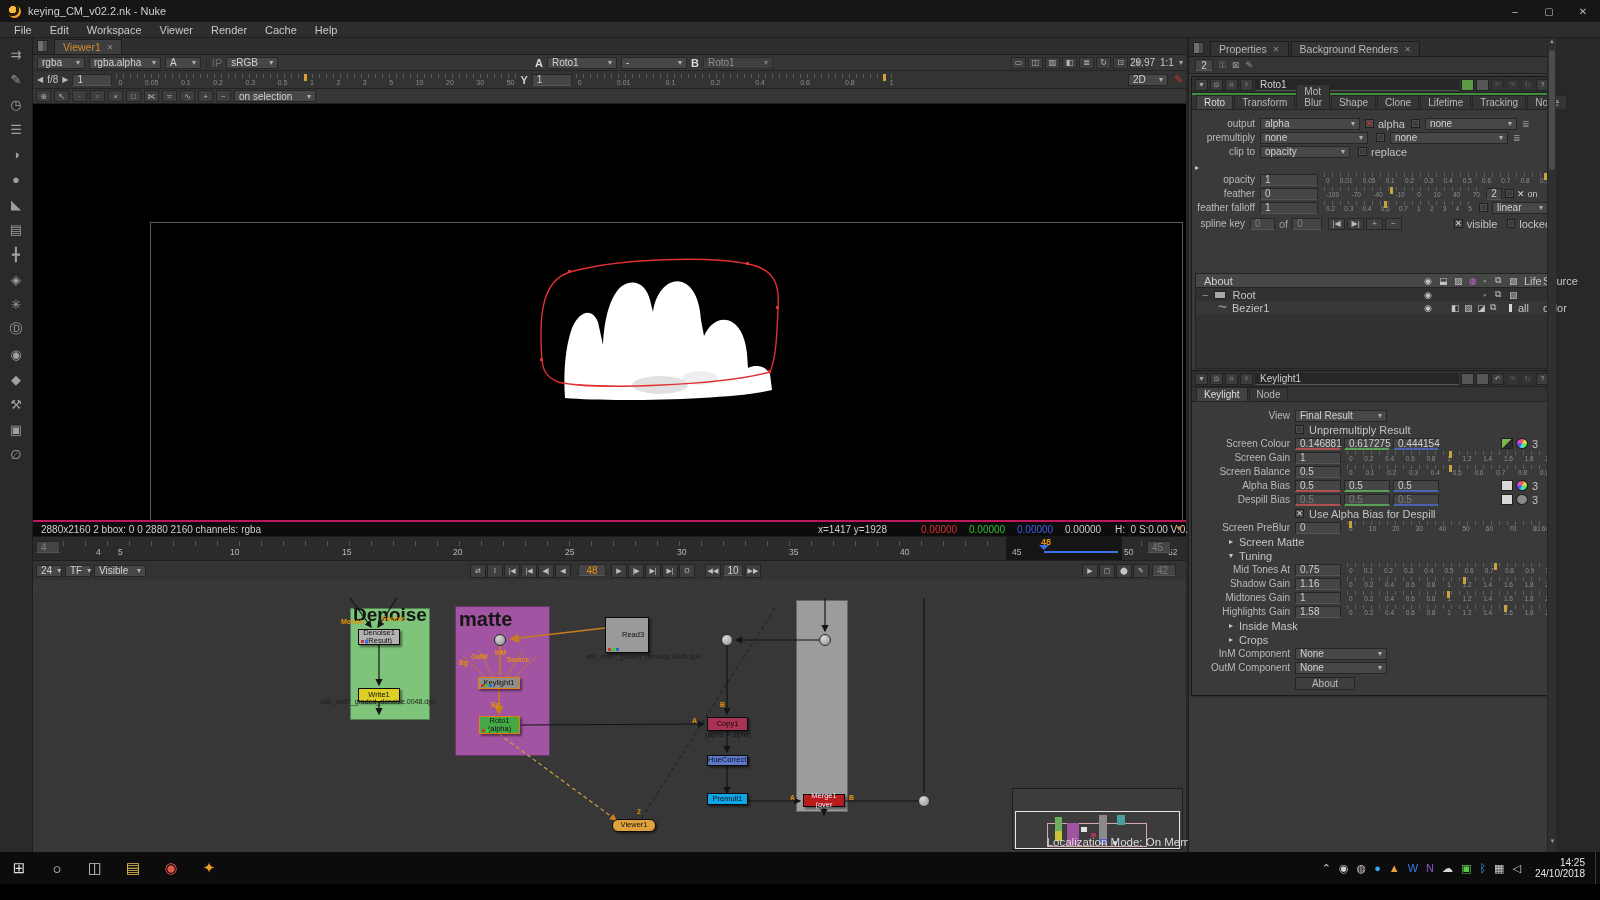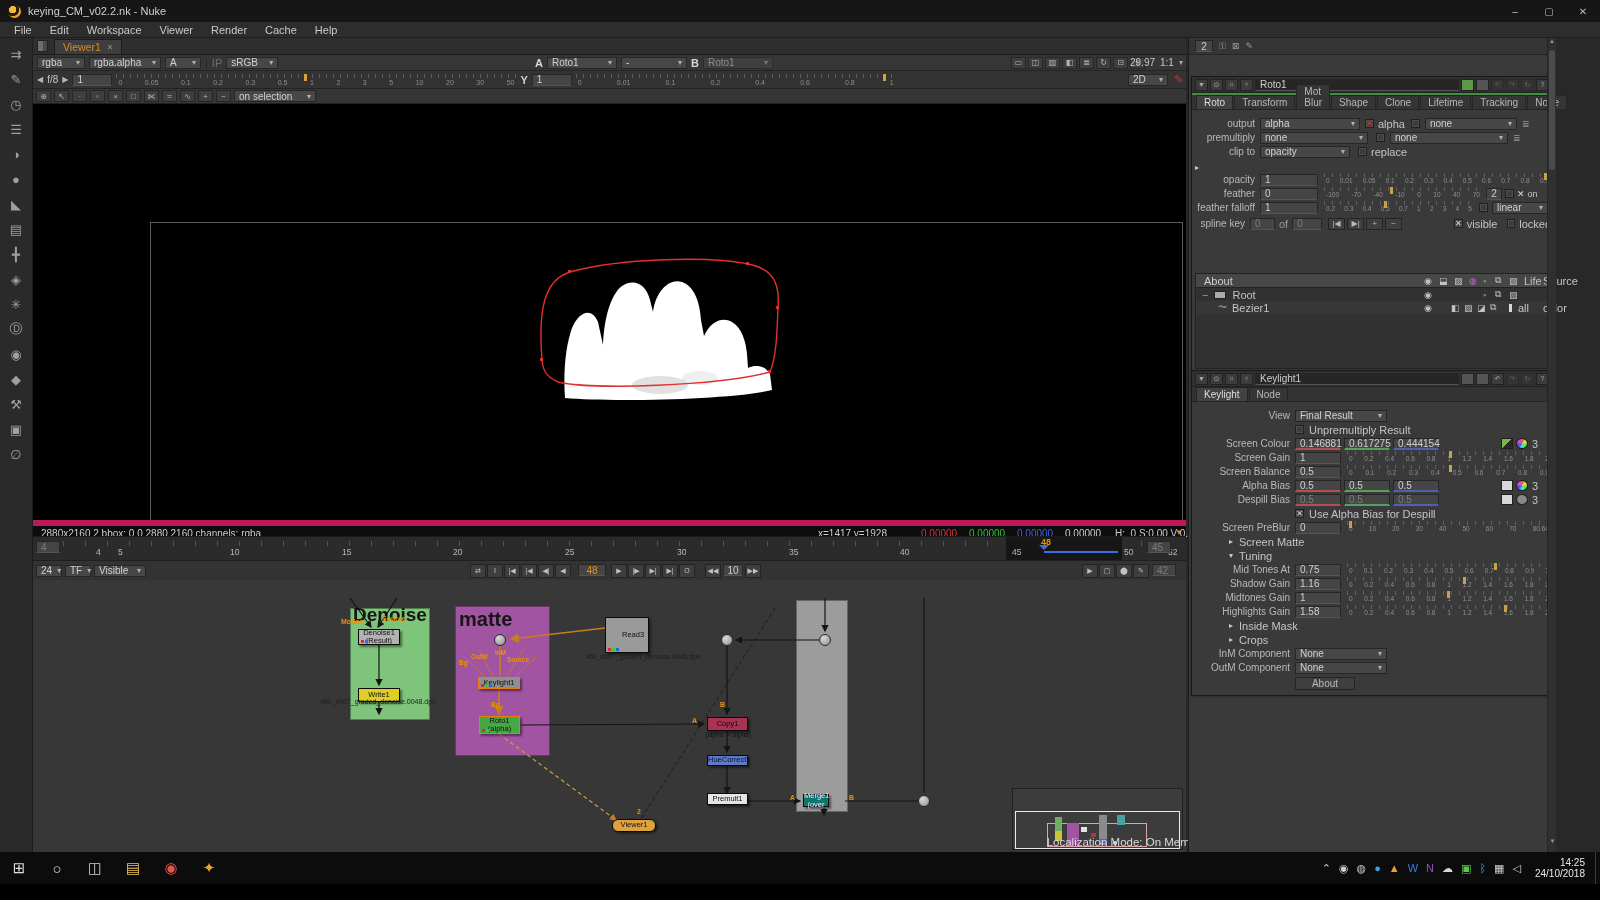--- a/index.html
+++ b/index.html
@@ -32,21 +32,21 @@
   .hamb{color:#9a9a9a;font-size:9px}
   
   #viewerpane{left:33px;top:38px;width:1153px;height:542px;background:#353535}
   #vtabbar{left:0;top:0;width:1153px;height:17px}
   #vtoolbar1{left:0;top:17px;width:1153px;height:16px;background:#363636;border-bottom:1px solid #242424;display:flex;align-items:center;gap:4px;padding:0 4px}
   #vtoolbar2{left:0;top:33px;width:1153px;height:18px;background:#333;border-bottom:1px solid #232323;display:flex;align-items:center;gap:4px;padding:0 4px}
   #rototb{left:0;top:51px;width:1153px;height:15px;background:#363636;border-bottom:1px solid #202020;display:flex;align-items:center;gap:3px;padding:0 3px}
   .rtool{width:15px;height:12px;background:#3e3e3e;border:1px solid #262626;color:#b5b5b5;font-size:8px;display:flex;align-items:center;justify-content:center}
   #vcanvas{left:0;top:66px;width:1153px;height:416px;background:#000;overflow:hidden}
   #fmtrect{left:117px;top:118px;width:1033px;height:298px;border:1px solid #5a5a5a;border-bottom:none;border-right:1px solid #5a5a5a}
-  #vinfobar{left:0;top:482px;width:1153px;height:16px;background:#0c0c0c;border-top:6px solid #be185d;color:#cfcfcf;font-size:10px}
+  #vinfobar{left:0;top:482px;width:1153px;height:16px;background:#0c0c0c;border-top:2px solid #be185d;color:#cfcfcf;font-size:10px}
   #vtimeline{left:0;top:498px;width:1153px;height:24px;background:#2b2b2b;border-top:1px solid #1a1a1a}
   #ruler{left:30px;top:2px;width:1090px;height:20px;background:repeating-linear-gradient(to right,#555 0 1px,transparent 1px 22px);background-size:100% 5px;background-repeat:no-repeat;background-position:0 2px}
   .rtick{position:absolute;top:8px;font-size:8.5px;color:#b9b9b9}
   #vtransport{left:0;top:522px;width:1153px;height:20px;background:#333;border-top:1px solid #1f1f1f;display:flex;align-items:center}
   .tbtn{width:16px;height:14px;background:#3e3e3e;border:1px solid #232323;color:#c2c2c2;font-size:7px;display:flex;align-items:center;justify-content:center;margin-right:1px}
   .gainslider{position:relative;height:12px;background:repeating-linear-gradient(to right,#5c5c5c 0 1px,transparent 1px 7px);background-size:100% 4px;background-repeat:no-repeat;display:flex;justify-content:space-between;align-items:flex-end;padding:0 2px}
   .gainslider span{font-size:7px;color:#8e8e8e}
   .ghandle{position:absolute;top:0;width:3px;height:7px;background:#d8a13c}
   
   #ngpane{left:33px;top:580px;width:1153px;height:272px;background:#383838}
@@ -436,24 +436,24 @@
     </div>
 
     <div class="node" style="left:674px;top:119px;width:41px;height:14px;background:#a93352;color:#14060a">
       <span>Copy1</span>
     </div>
     <div class="abs" style="left:662px;top:133px;width:66px;text-align:center;font-size:6.5px;color:#151515">(alpha -&gt; alpha)</div>
 
     <div class="node" style="left:674px;top:157px;width:41px;height:11px;background:#5f79c7;color:#0a1030">
       <span>HueCorrect1</span>
     </div>
-    <div class="node" style="left:674px;top:195px;width:41px;height:12px;background:#e5e5e5">
+    <div class="node" style="left:674px;top:195px;width:41px;height:12px;background:#0ea5e9">
       <span>Premult1</span>
     </div>
-    <div class="node" style="left:770px;top:196px;width:26px;height:13px;background:#0f766e;color:#e6e9ff">
+    <div class="node" style="left:770px;top:196px;width:42px;height:13px;background:#b91c1c;color:#e6e9ff">
       <span>Merge1 (over</span>
     </div>
     <div class="node" style="left:579px;top:221px;width:44px;height:13px;background:#e0a23c;border-radius:6px">
       <span>Viewer1</span>
     </div>
 
     <div class="abs" style="left:979px;top:190px;width:171px;height:62px;background:#3c3c3c;border:1px solid #1e1e1e">
       <div class="abs" style="left:2px;top:22px;width:165px;height:38px;border:1px solid #e8e8e8"></div>
       <div class="abs" style="left:34px;top:34px;width:100px;height:24px;border:1px solid #d8a8a8"></div>
       <div class="abs" style="left:42px;top:28px;width:7px;height:16px;background:#6fae5f"></div>
@@ -468,20 +468,34 @@
     </div>
   </div>
 </div>
 
 <div class="abs" id="statusline">
   <span>Localization Mode: On Memory: 2.7 GB (17.0%) CPU: 1.6% Disk: 0.0 MB/s Network: 0.0 MB/s</span>
   <span id="led"></span>
 </div>
 
 <div class="abs" id="rightpanel">
+  <div class="pane-tabbar" style="height:19px">
+    <span class="paneicon"></span>
+    <span style="display:flex;align-items:flex-end">
+
+    <span class="ptab">
+        <span>Properties</span>
+        <span class="tclose"></span>
+      </span>
+        <span class="ptab">
+        <span>Background Renders</span>
+        <span class="tclose"></span>
+      </span>
+      </span>
+  </div>
   <div style="height:17px;display:flex;align-items:center;gap:6px;padding-left:6px;background:#353535;border-bottom:1px solid #242424">
     <span class="fld" style="width:18px;justify-content:center">2</span>
     <span class="hamb">⚿</span>
     <span class="hamb">⊠</span>
     <span class="hamb">✎</span>
   </div>
 
   <div class="npanel" style="top:38px;height:312px">
     <div class="nphead">
       <span class="hbtn">▼</span>

